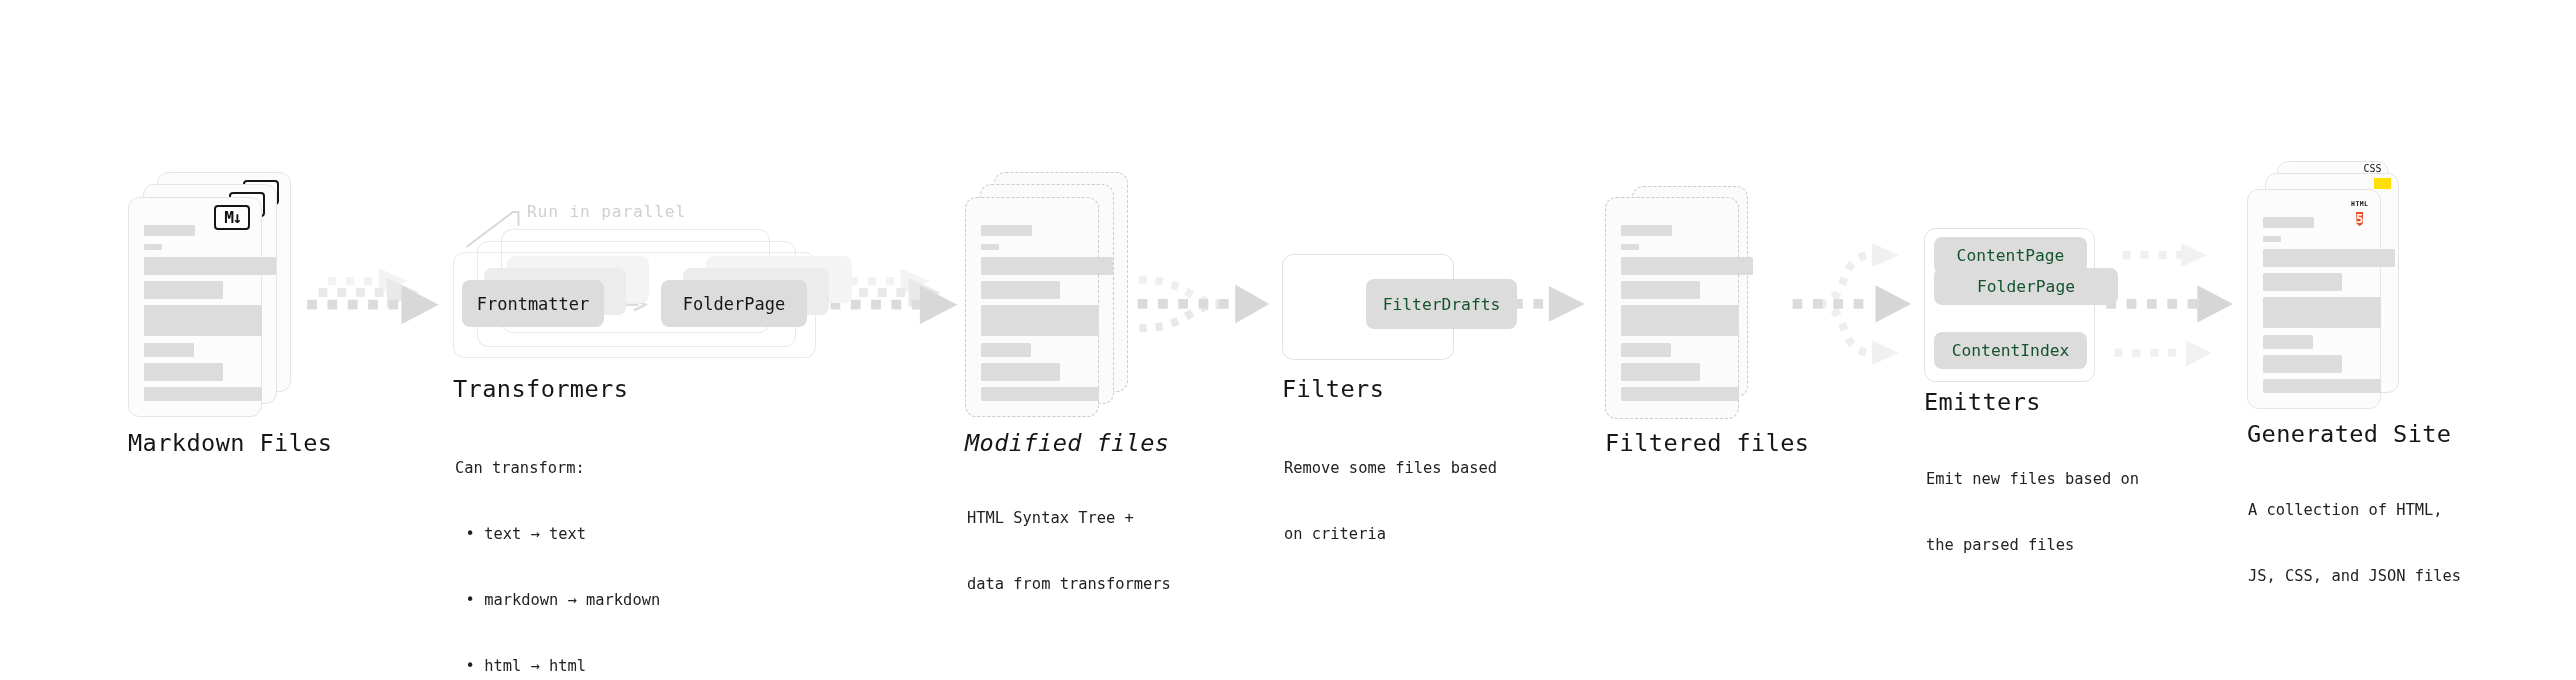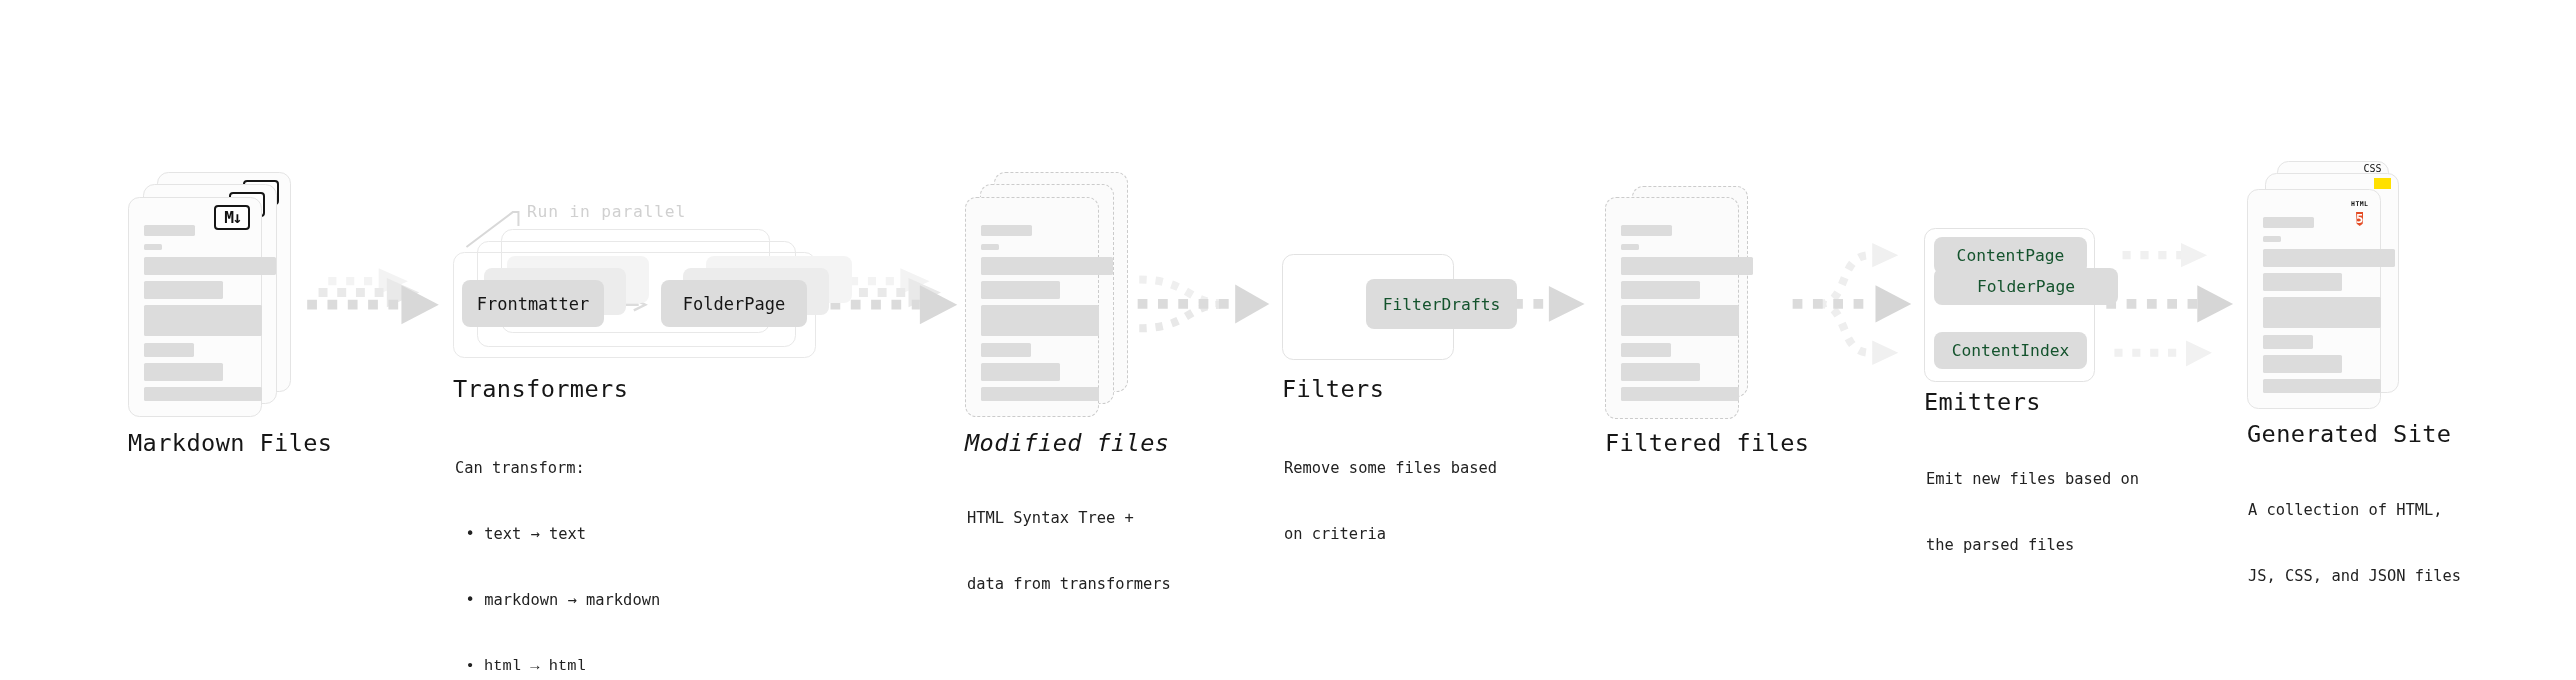--- a/index.html
+++ b/index.html
@@ -146,21 +146,21 @@
 
   <div class="t-btn g2" style="left:706px;top:256px;width:146px;"></div>
   <div class="t-btn g1" style="left:683px;top:268px;width:146px;"></div>
   <div class="t-btn" style="left:661px;top:280px;width:146px;">FolderPage</div>
 
   <div class="stage-label" style="left:453px;top:375px;">Transformers</div>
   <div class="stage-desc" style="left:455px;top:413px;">
     <div class="line">Can transform:</div>
     <div class="line" style="padding-left:10.6px;">• text → text</div>
     <div class="line" style="padding-left:10.6px;">• markdown → markdown</div>
-    <div class="line" style="padding-left:10.6px;font-family:Liberation Mono, monospace;">• html → html</div>
+    <div class="line" style="padding-left:10.6px;">• html → html</div>
   </div>
 
   <div class="doc dashed" style="left:994px;top:172px;"></div>
   <div class="doc dashed" style="left:980px;top:184px;"></div>
   <div class="doc dashed" style="left:965px;top:197px;">
     <i class="bar b1"></i>
     <i class="bar b2"></i>
     <i class="bar b3"></i>
     <i class="bar b4"></i>
     <i class="bar b5"></i>

